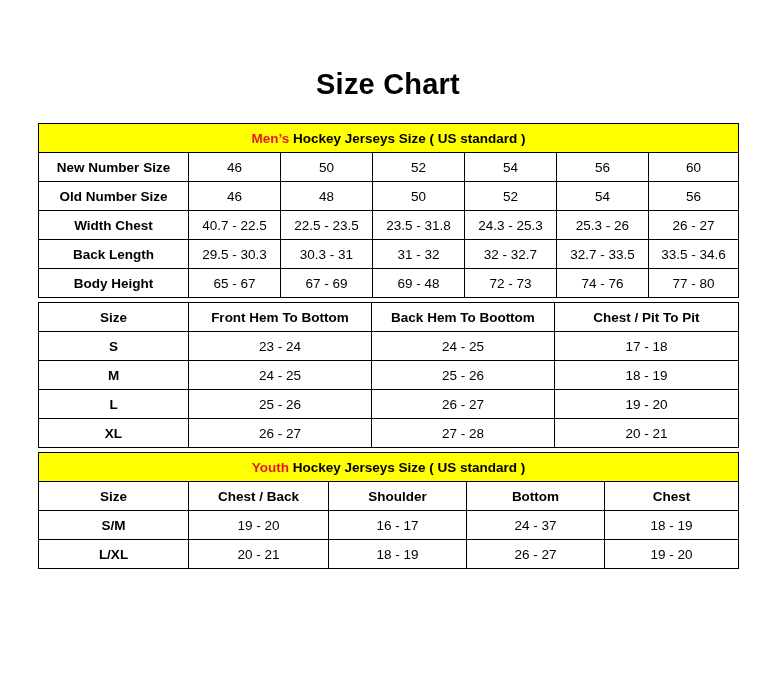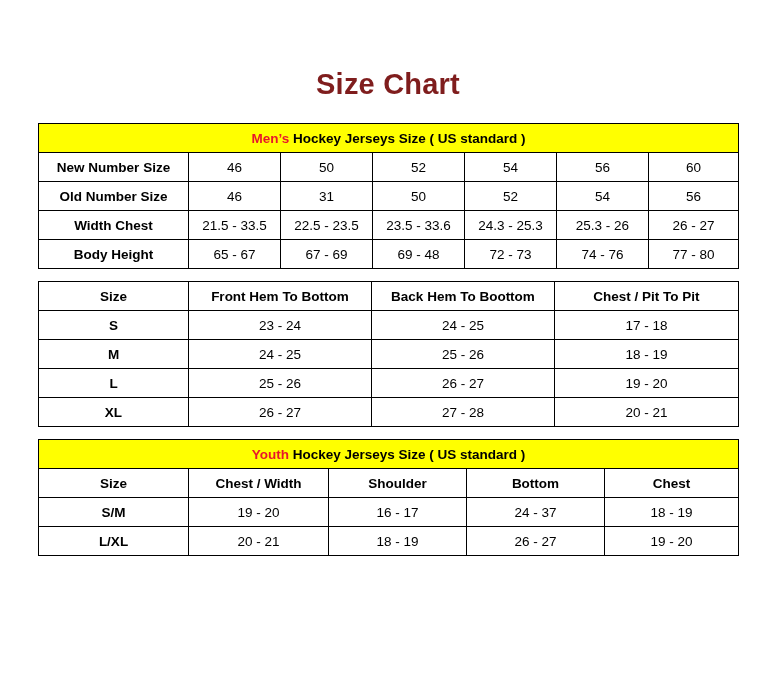--- a/index.html
+++ b/index.html
@@ -16,32 +16,32 @@
     overflow: hidden;
   }
   .page {
     width: 776px;
     height: 692px;
     box-sizing: border-box;
     padding: 0 38px;
   }
   .page-title {
     text-align: center;
-    color: #7f1d1d;
+    color: #000000;
     font-size: 29px;
     font-weight: bold;
     margin: 0;
     padding-top: 68px;
     padding-bottom: 0;
     letter-spacing: 0.2px;
   }
   table.size-table {
     border-collapse: collapse;
     width: 700px;
-    margin: 12px auto;
+    margin: 4px auto;
     table-layout: fixed;
   }
   table.size-table td {
     border: 1px solid #000000;
     text-align: center;
     vertical-align: middle;
     font-size: 13.5px;
     height: 26px;
     padding: 1px 2px;
   }
@@ -94,34 +94,43 @@
           <td>46</td>
           <td>50</td>
           <td>52</td>
           <td>54</td>
           <td>56</td>
           <td>60</td>
         </tr>
         <tr>
           <td class="row-label">Old Number Size</td>
           <td>46</td>
-          <td>31</td>
+          <td>48</td>
           <td>50</td>
           <td>52</td>
           <td>54</td>
           <td>56</td>
         </tr>
         <tr>
           <td class="row-label">Width Chest</td>
-          <td>21.5 - 33.5</td>
+          <td>40.7 - 22.5</td>
           <td>22.5 - 23.5</td>
-          <td>23.5 - 33.6</td>
+          <td>23.5 - 31.8</td>
           <td>24.3 - 25.3</td>
           <td>25.3 - 26</td>
           <td>26 - 27</td>
+        </tr>
+        <tr>
+          <td class="row-label">Back Length</td>
+          <td>29.5 - 30.3</td>
+          <td>30.3 - 31</td>
+          <td>31 - 32</td>
+          <td>32 - 32.7</td>
+          <td>32.7 - 33.5</td>
+          <td>33.5 - 34.6</td>
         </tr>
         <tr>
           <td class="row-label">Body Height</td>
           <td>65 - 67</td>
           <td>67 - 69</td>
           <td>69 - 48</td>
           <td>72 - 73</td>
           <td>74 - 76</td>
           <td>77 - 80</td>
         </tr>
@@ -180,21 +189,21 @@
         <col style="width:138px">
         <col style="width:138px">
         <col style="width:134px">
       </colgroup>
       <tbody>
         <tr class="section-header">
           <td colspan="5"><span class="accent">Youth</span><span> Hockey Jerseys Size ( US standard )</span></td>
         </tr>
         <tr class="col-head">
           <td>Size</td>
-          <td>Chest / Width</td>
+          <td>Chest / Back</td>
           <td>Shoulder</td>
           <td>Bottom</td>
           <td>Chest</td>
         </tr>
         <tr>
           <td class="bold-cell">S/M</td>
           <td>19 - 20</td>
           <td>16 - 17</td>
           <td>24 - 37</td>
           <td>18 - 19</td>

